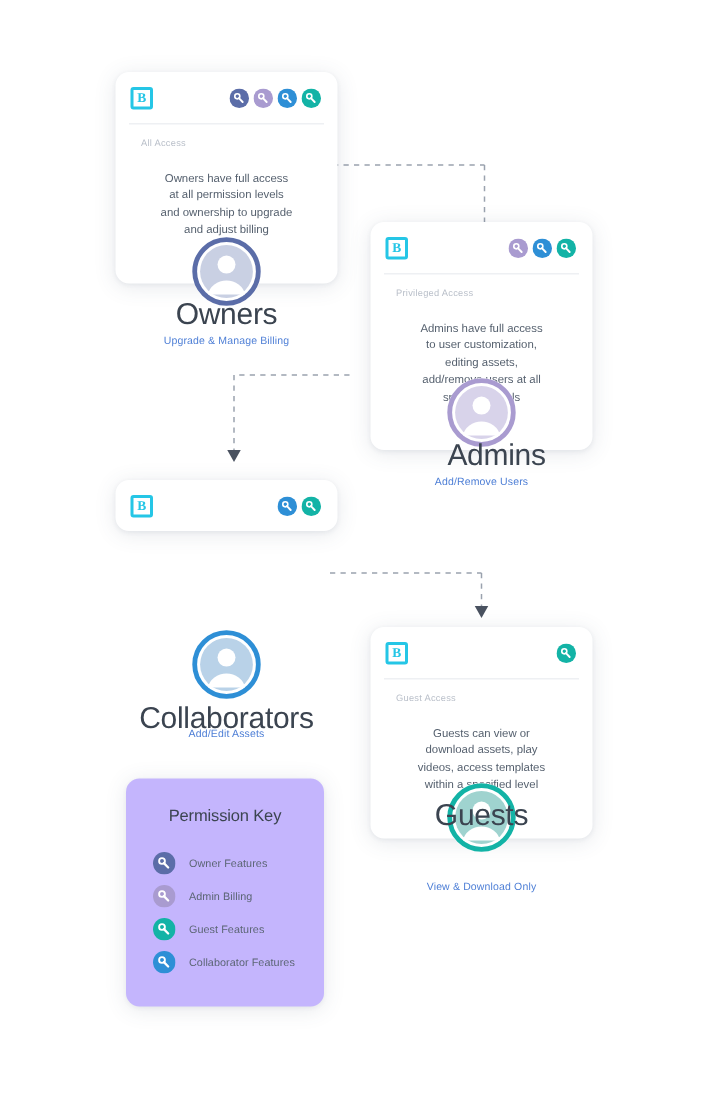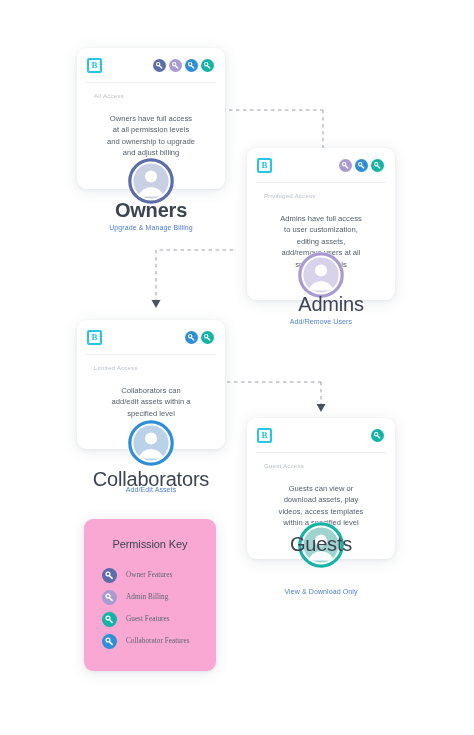--- a/index.html
+++ b/index.html
@@ -77,32 +77,32 @@
   .role-sub{
     position:absolute;text-align:center;
     font-size:7px;line-height:9px;color:#4e7fd6;
     letter-spacing:.1px;
   }
 
   
   .legend{
     position:absolute;
     left:84px;top:519px;width:132px;height:152px;
-    background:#f9a8d4;border-radius:9px;
+    background:#c4b5fd;border-radius:9px;
     box-shadow:0 2px 14px rgba(70,85,110,.13), 0 1px 3px rgba(70,85,110,.07);
     box-sizing:border-box;
     padding:19px 0 0 0;
   }
   .legend-title{
     font-size:11px;color:#3b4450;text-align:center;
     margin:0 0 14px 0;letter-spacing:-.1px;
   }
   .legend-item{
     display:flex;align-items:center;
-    gap:9px;padding:0 0 0 18px;height:22px;font-family:Liberation Serif, serif;
+    gap:9px;padding:0 0 0 18px;height:22px;
   }
   .legend-item .keyc{width:15px;height:15px;}
   .legend-item .keyc svg{width:15px;height:15px;}
   .legend-text{font-size:7.2px;color:#5b6574;letter-spacing:.05px;}
 </style>
 </head>
 <body>
 
 <div class="stage">
 
@@ -166,21 +166,21 @@
   <div class="avatar" style="left:128px;top:158px;">
     <span class="ring">
       <svg width="46" height="46" viewBox="0 0 46 46">
         <circle cx="23" cy="23" r="21.2" fill="#ffffff" stroke="#5b6da8" stroke-width="3.2"></circle>
         <circle cx="23" cy="23" r="17.6" fill="#c9d0e3"></circle>
         <circle cx="23" cy="18.4" r="6" fill="#ffffff"></circle>
         <path d="M10.6 38.4 a12.6 11.4 0 0 1 24.8 0 Z" fill="#ffffff"></path>
       </svg>
     </span>
   </div>
-  <div class="role-title" style="left:77px;top:199px;width:148px;font-weight:bold;">Owners</div>
+  <div class="role-title" style="left:77px;top:199px;width:148px;">Owners</div>
   <div class="role-sub" style="left:77px;top:223px;width:148px;">Upgrade &amp; Manage Billing</div>
 
   <div class="card" style="left:247px;top:148px;">
     <div class="card-head">
       <div class="logo">B</div>
       <div class="key-row">
         <span class="keyc">
           <svg viewBox="0 0 24 24">
               <circle cx="12" cy="12" r="12" fill="#a99bd0"></circle>
           <circle cx="9.6" cy="9.6" r="3.1" fill="none" stroke="#fff" stroke-width="2"></circle>
@@ -234,24 +234,20 @@
         </span>
         <span class="keyc">
           <svg viewBox="0 0 24 24">
               <circle cx="12" cy="12" r="12" fill="#13b3a6"></circle>
           <circle cx="9.6" cy="9.6" r="3.1" fill="none" stroke="#fff" stroke-width="2"></circle>
           <path d="M11.6 11.9 L16.2 16.6" stroke="#fff" stroke-width="2.4" stroke-linecap="round"></path>
             </svg>
         </span>
       </div>
     </div>
-    <div class="panel">
-      <div class="panel-label">Limited Access</div>
-      <div class="panel-body">Collaborators can add/edit assets within a specified level</div>
-    </div>
   </div>
   <div class="avatar" style="left:128px;top:420px;">
     <span class="ring">
       <svg width="46" height="46" viewBox="0 0 46 46">
         <circle cx="23" cy="23" r="21.2" fill="#ffffff" stroke="#2e8fd6" stroke-width="3.2"></circle>
         <circle cx="23" cy="23" r="17.6" fill="#b9d2e8"></circle>
         <circle cx="23" cy="18.4" r="6" fill="#ffffff"></circle>
         <path d="M10.6 38.4 a12.6 11.4 0 0 1 24.8 0 Z" fill="#ffffff"></path>
       </svg>
     </span>

